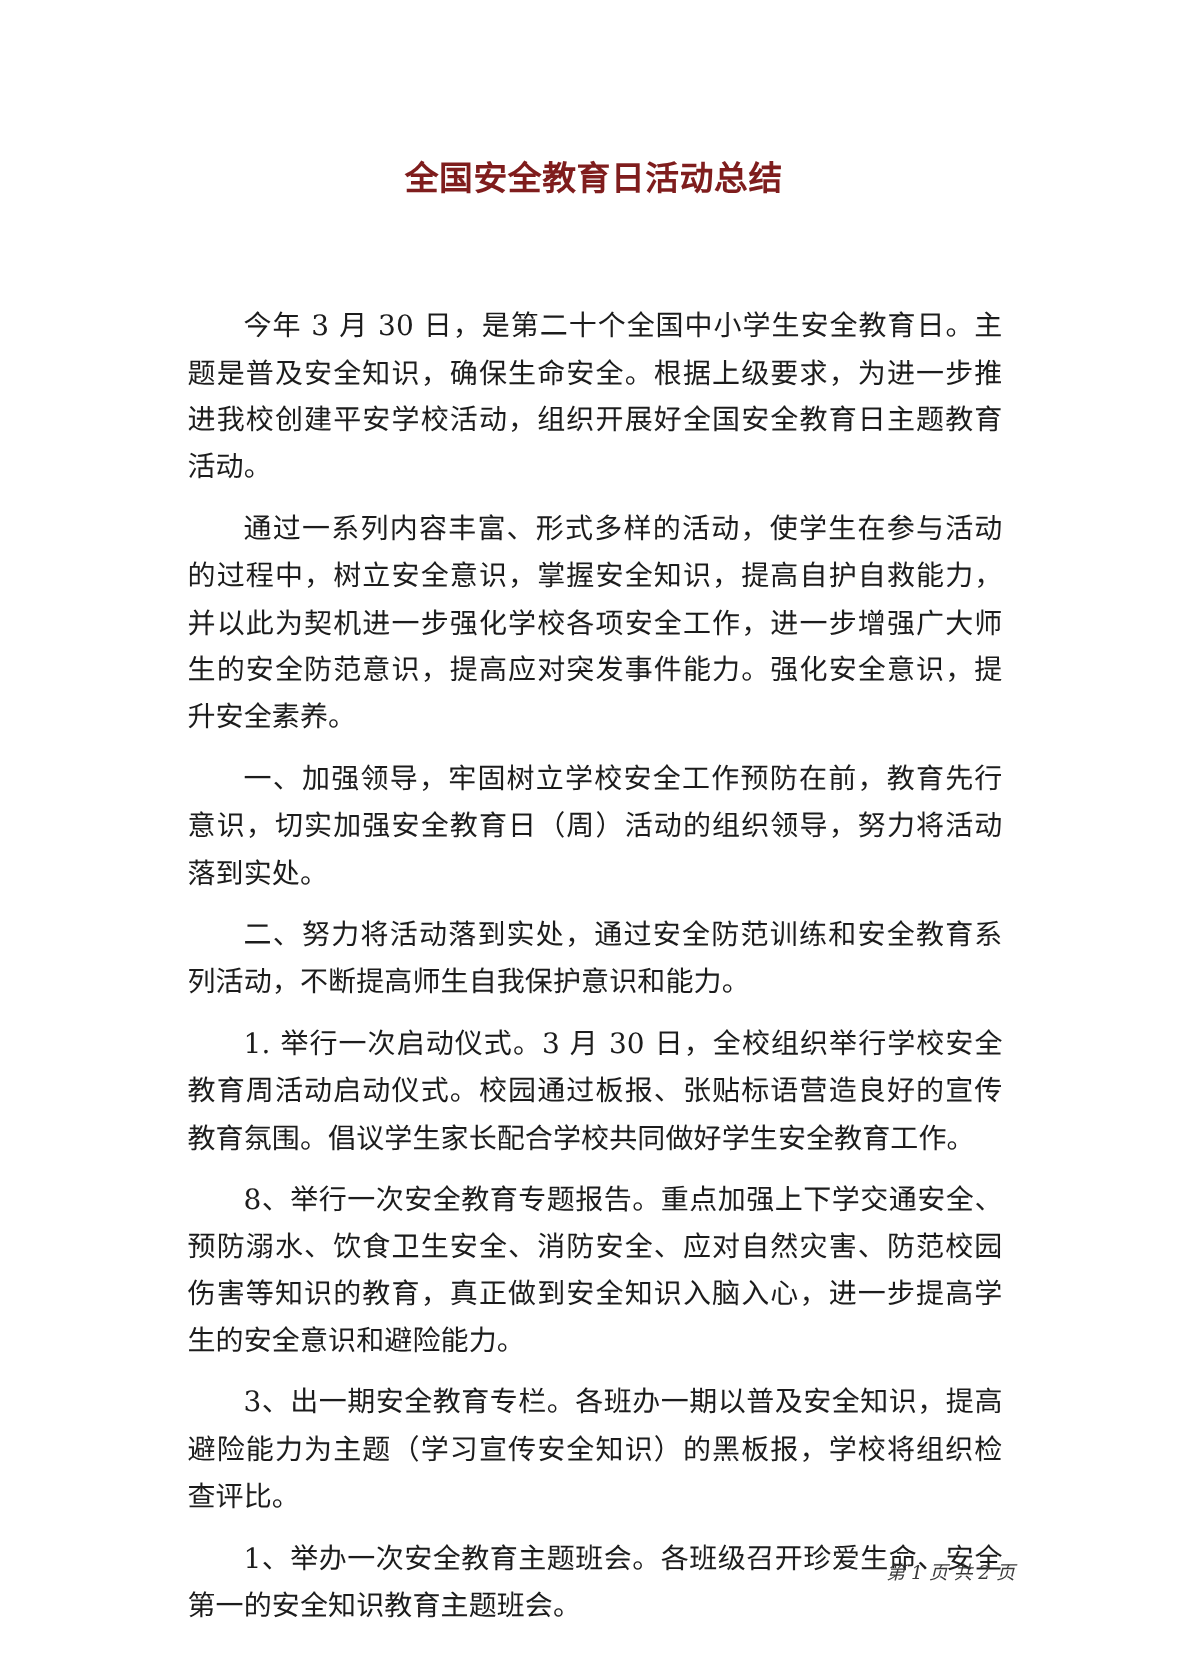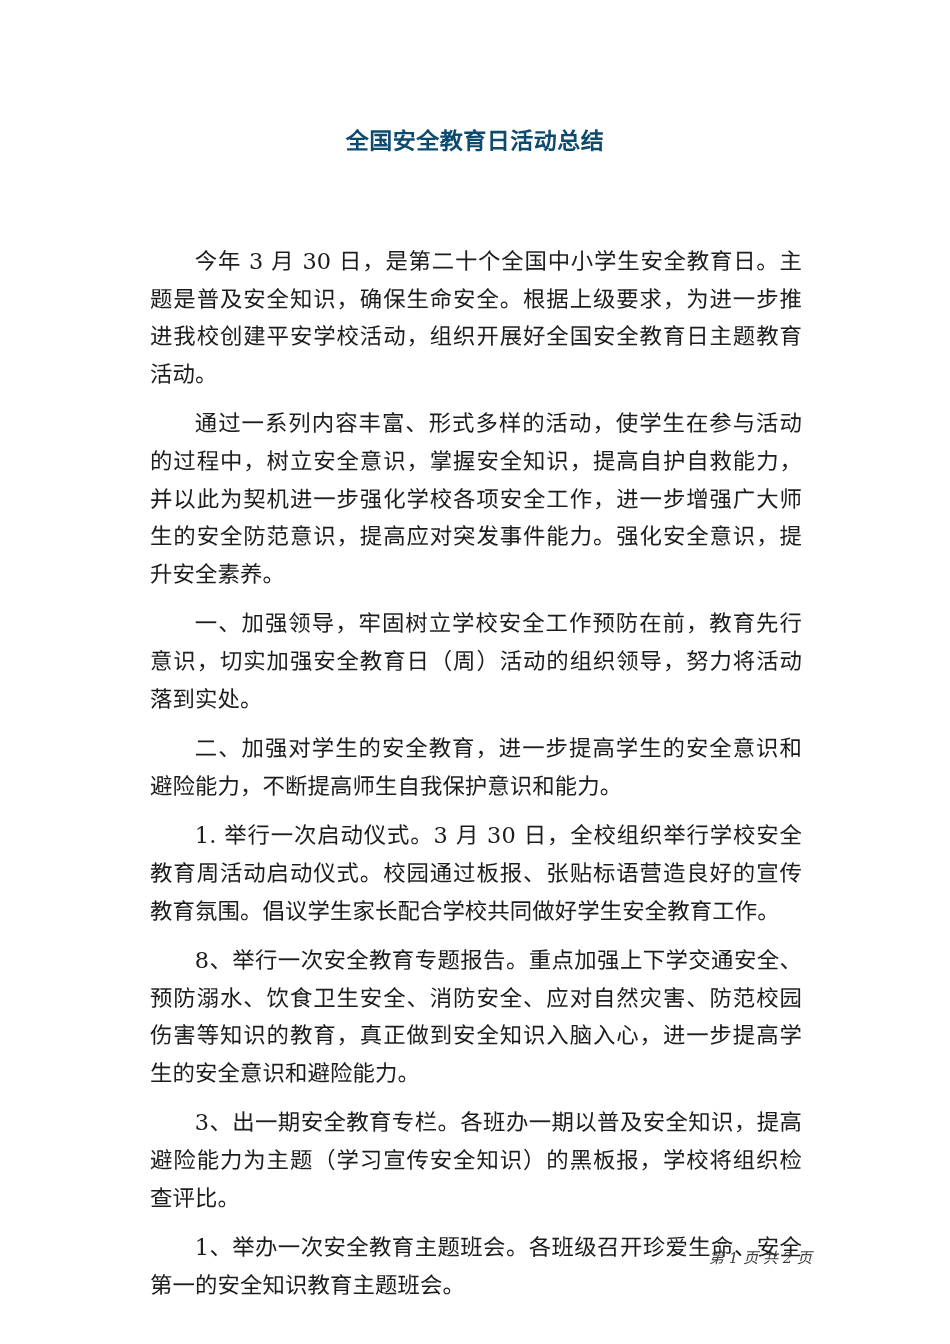--- a/index.html
+++ b/index.html
@@ -16,22 +16,22 @@
     margin: 0 auto;
     overflow: hidden;
     font-family: "DejaVu Serif", "Liberation Serif", serif;
   }
   .doc-title {
     position: absolute;
     top: 128px;
     left: 0;
     width: 950px;
     text-align: center;
-    color: #0c4a6e;
-    font-size: 23px;
+    color: #7f1d1d;
+    font-size: 27px;
     font-weight: bold;
     letter-spacing: 0.5px;
     line-height: 1.2;
     font-family: "DejaVu Sans", "Liberation Sans", sans-serif;
   }
   .body-block {
     position: absolute;
     top: 231px;
     left: 138px;
     width: 676px;
@@ -67,21 +67,21 @@
 <body>
 
 <div class="page">
 
   <div class="doc-title">全国安全教育日活动总结</div>
 
   <div class="body-block">
     <p class="para">今年 3 月 30 日，是第二十个全国中小学生安全教育日。主题是普及安全知识，确保生命安全。根据上级要求，为进一步推进我校创建平安学校活动，组织开展好全国安全教育日主题教育活动。</p>
     <p class="para">通过一系列内容丰富、形式多样的活动，使学生在参与活动的过程中，树立安全意识，掌握安全知识，提高自护自救能力，并以此为契机进一步强化学校各项安全工作，进一步增强广大师生的安全防范意识，提高应对突发事件能力。强化安全意识，提升安全素养。</p>
     <p class="para">一、加强领导，牢固树立学校安全工作预防在前，教育先行意识，切实加强安全教育日（周）活动的组织领导，努力将活动落到实处。</p>
-    <p class="para">二、加强对学生的安全教育，进一步提高学生的安全意识和避险能力，不断提高师生自我保护意识和能力。</p>
+    <p class="para">二、努力将活动落到实处，通过安全防范训练和安全教育系列活动，不断提高师生自我保护意识和能力。</p>
     <p class="para">1. 举行一次启动仪式。3 月 30 日，全校组织举行学校安全教育周活动启动仪式。校园通过板报、张贴标语营造良好的宣传教育氛围。倡议学生家长配合学校共同做好学生安全教育工作。</p>
     <p class="para">8、举行一次安全教育专题报告。重点加强上下学交通安全、预防溺水、饮食卫生安全、消防安全、应对自然灾害、防范校园伤害等知识的教育，真正做到安全知识入脑入心，进一步提高学生的安全意识和避险能力。</p>
     <p class="para">3、出一期安全教育专栏。各班办一期以普及安全知识，提高避险能力为主题（学习宣传安全知识）的黑板报，学校将组织检查评比。</p>
     <p class="para">1、举办一次安全教育主题班会。各班级召开珍爱生命、安全第一的安全知识教育主题班会。</p>
   </div>
 
   <div class="footer">第 1 页 共 2 页</div>
 
 </div>
 

